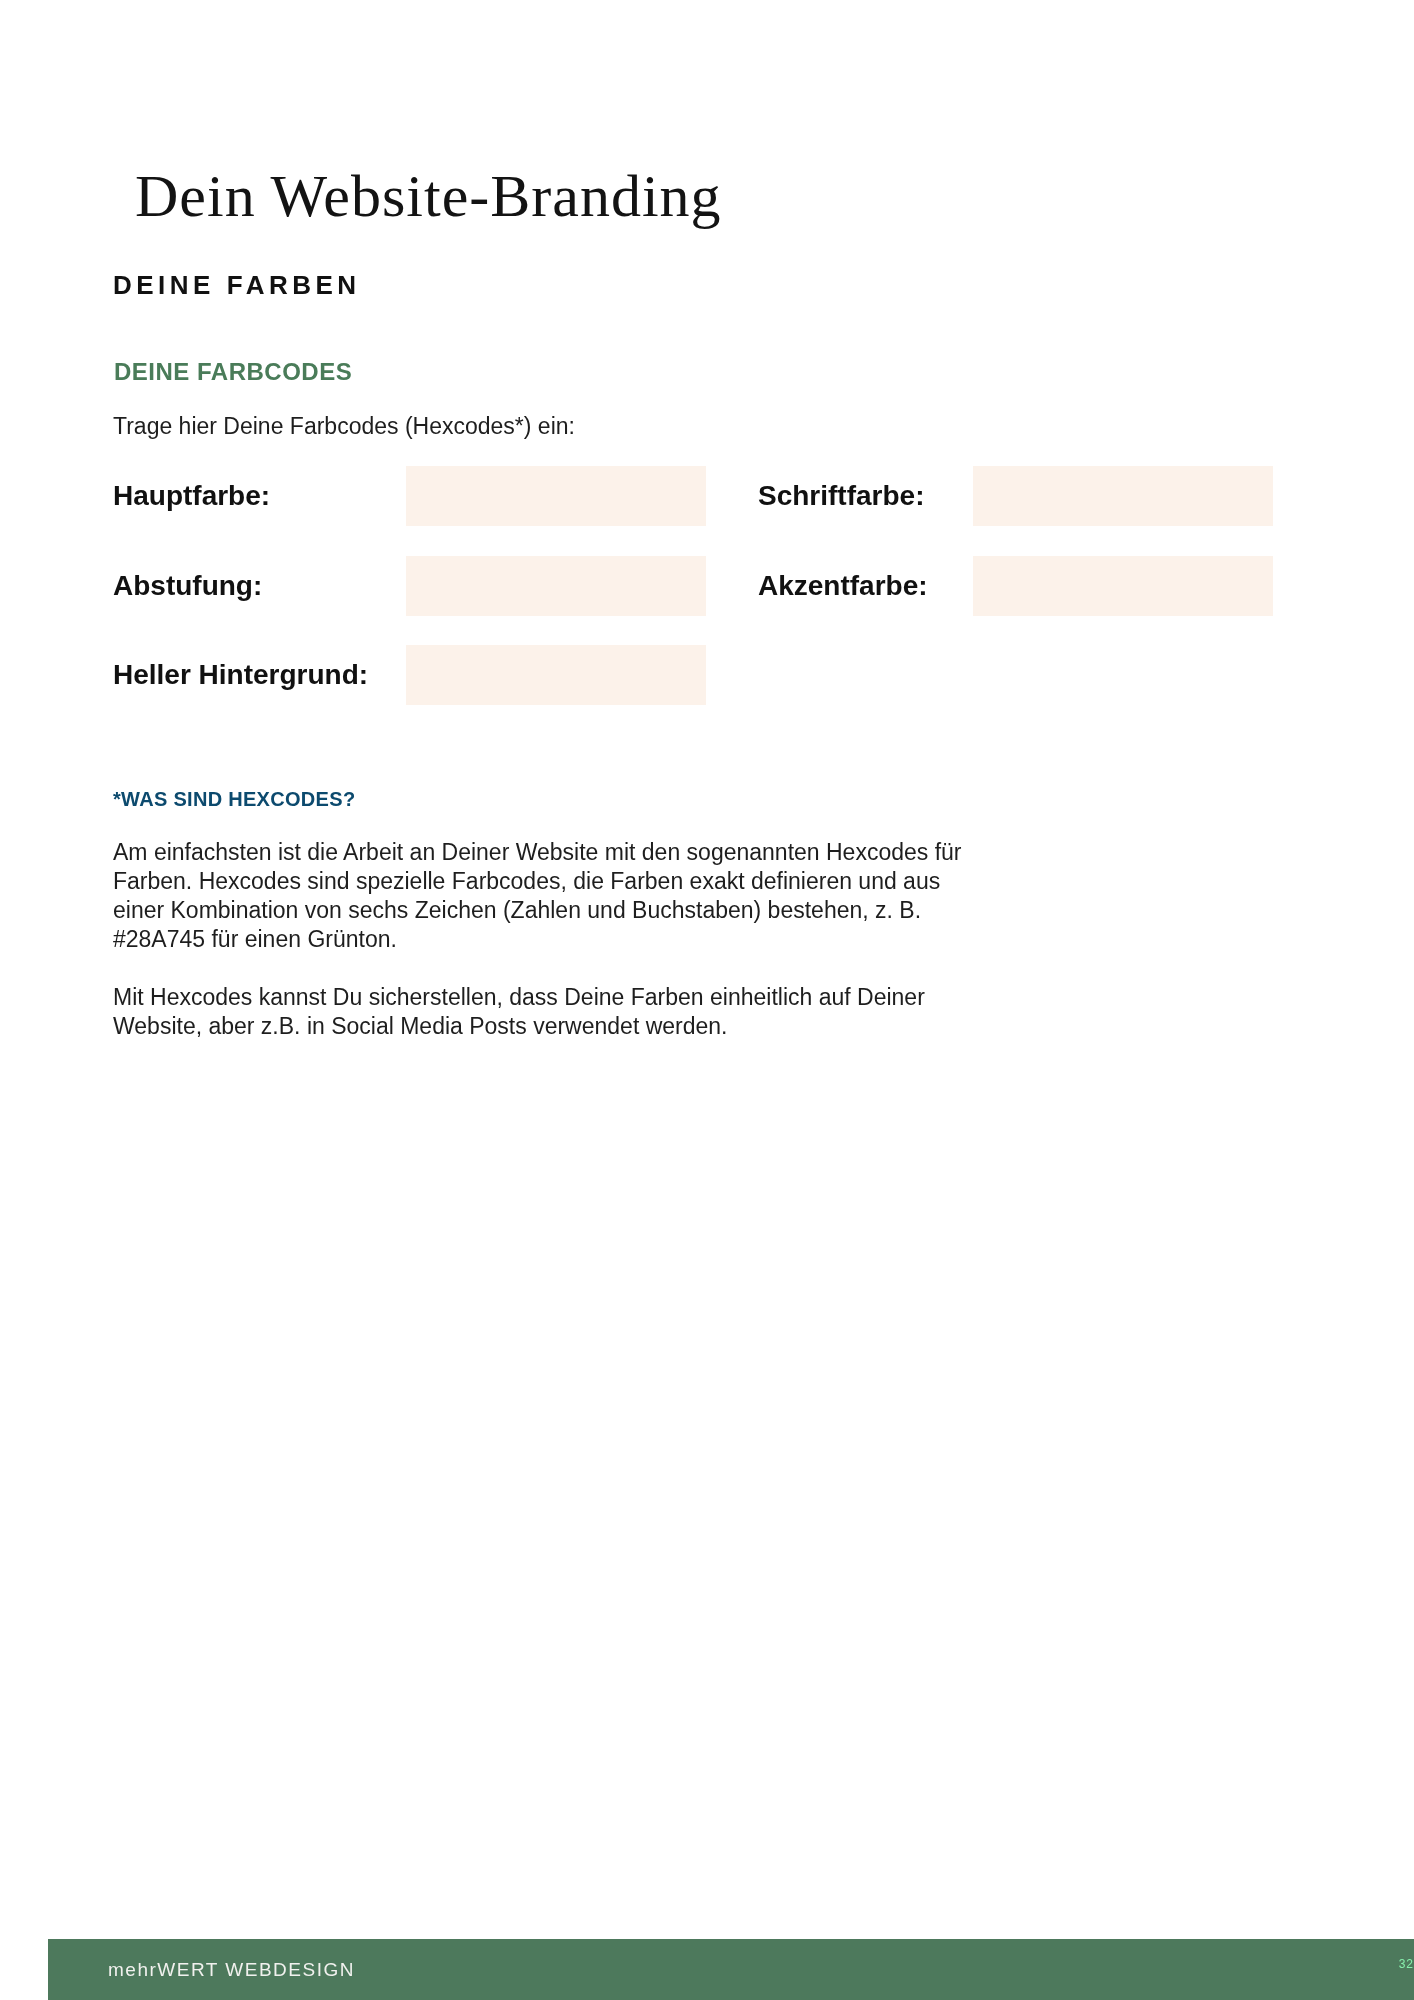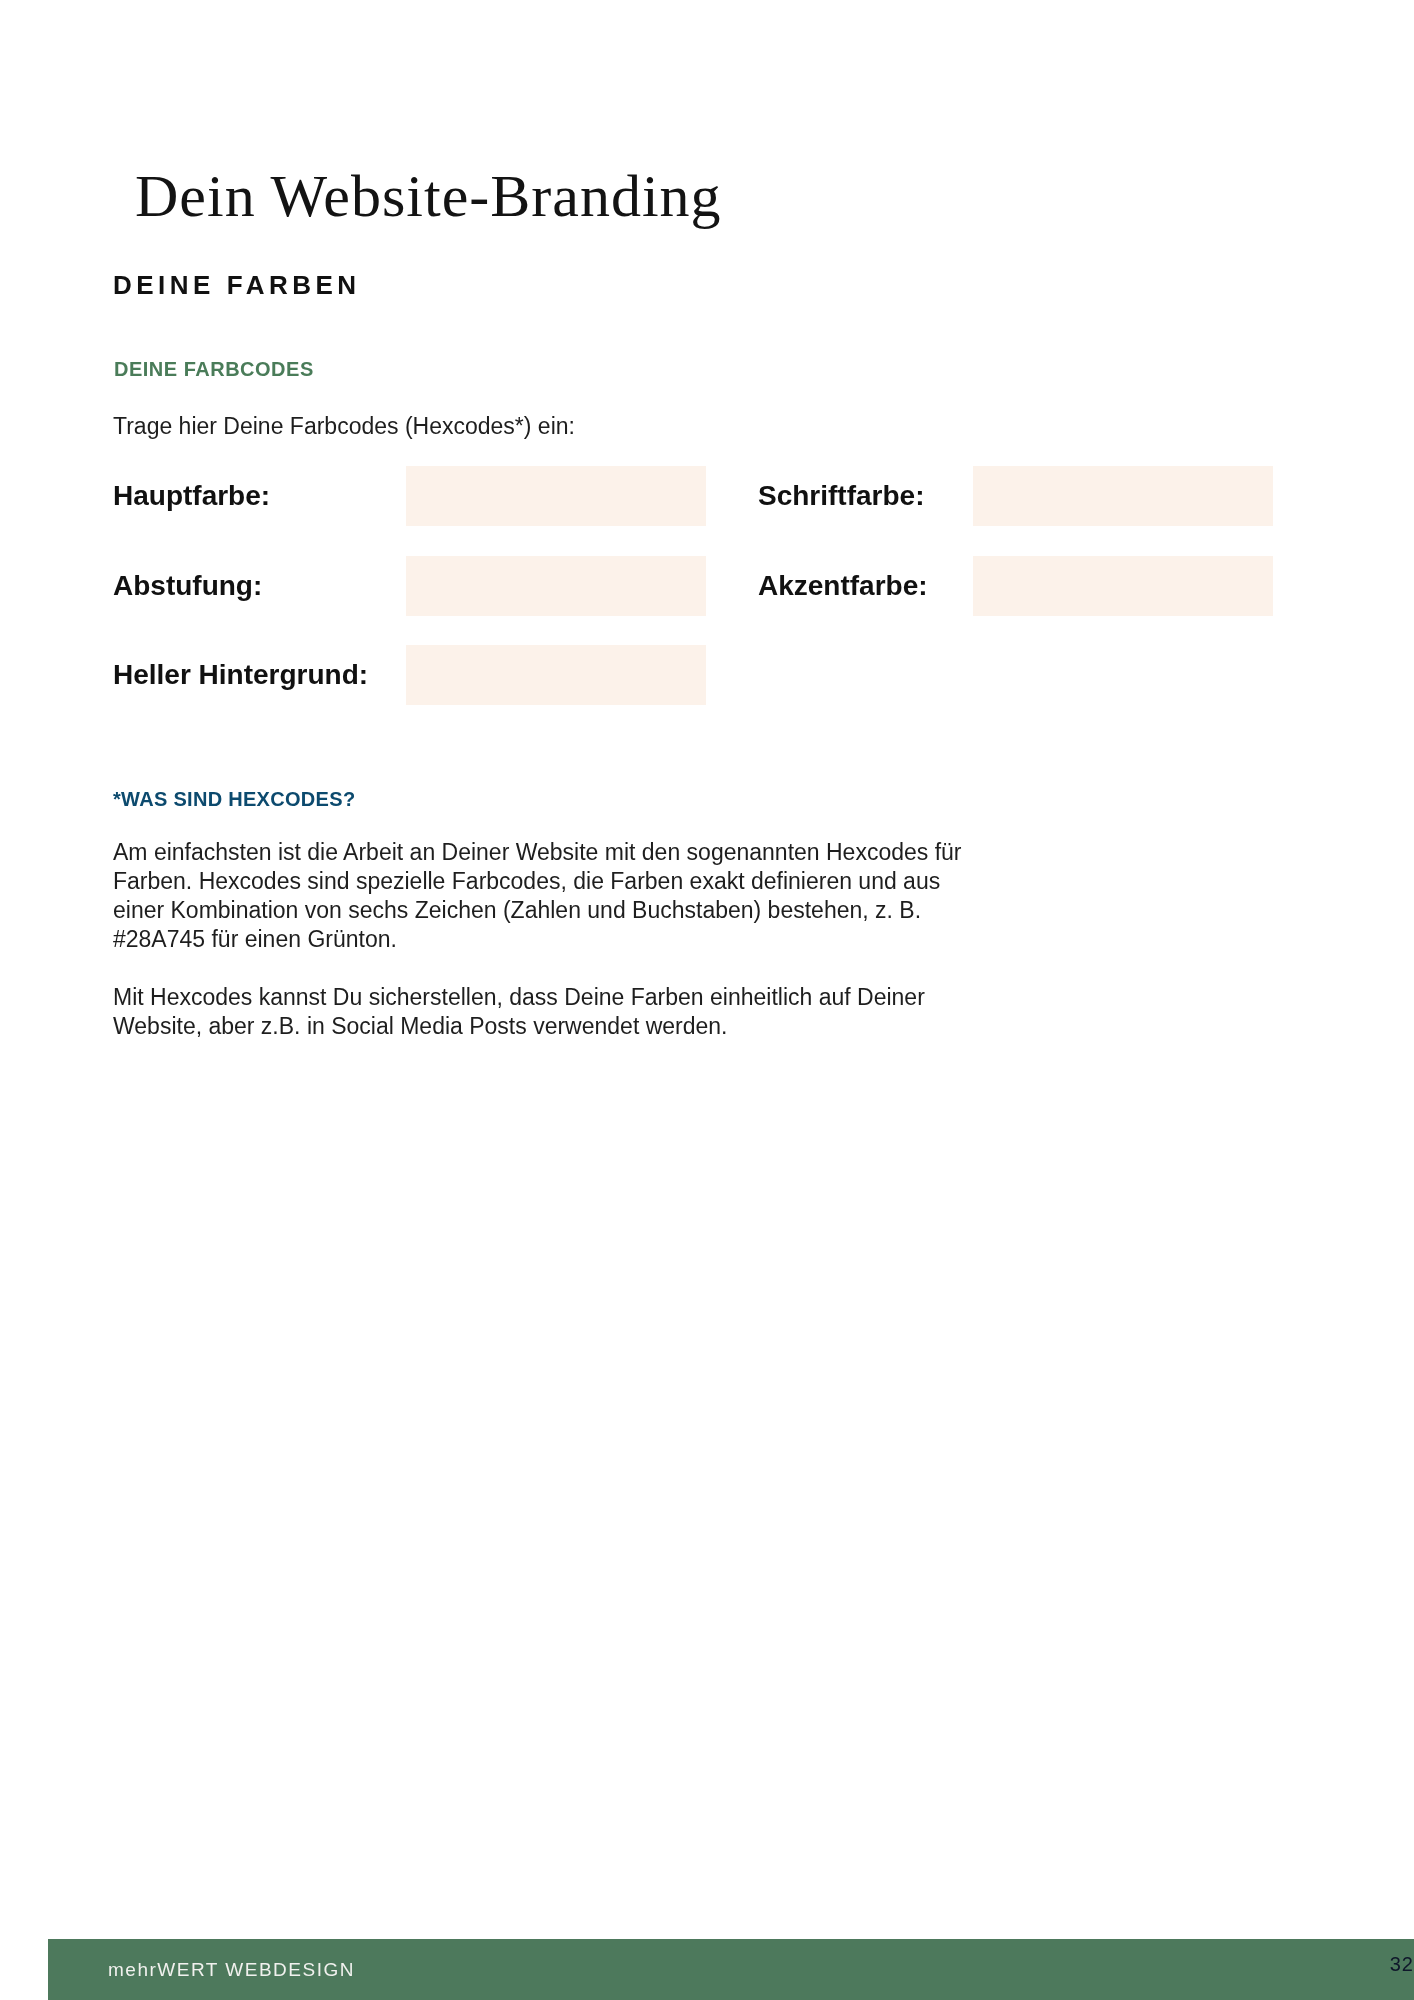--- a/index.html
+++ b/index.html
@@ -17,21 +17,21 @@
     font-weight:400; font-size:60px; letter-spacing:1px;
     color:#131313; white-space:nowrap;text-align:center;
   }
   .section-heading {
     position:absolute; left:113px; top:270px;
     font-size:26px; font-weight:700; letter-spacing:4.5px;
     color:#111111; white-space:nowrap;
   }
   .sub-heading {
     position:absolute; left:114px; top:358px;
-    font-size:20px; font-weight:700; letter-spacing:0.5px;
+    font-size:24px; font-weight:700; letter-spacing:0.5px;
     white-space:nowrap;
     text-align:center;
   }
   .instruction {
     position:absolute; left:113px; top:413px;
     font-size:23px; font-weight:400; color:#1e1e1e; white-space:nowrap;
   }
   .field-label {
     position:absolute; height:60px;
     display:flex; align-items:center;
@@ -59,22 +59,22 @@
   }
   .footer-brand {
     position:absolute; left:60px; top:0; height:61px;
     display:flex; align-items:center;
     font-size:19px; letter-spacing:1.5px; font-weight:400;
     color:#f1f1ee; white-space:nowrap;
   }
   .footer-page {
     position:absolute; right:48px; top:0; height:50px;
     display:flex; align-items:center;
-    font-size:20px; letter-spacing:1px;
-    color:#0f172a;
+    font-size:12px; letter-spacing:1px;
+    color:#86efac;
   }
 </style>
 </head>
 <body>
 
 <div class="page">
 
   <h1 class="doc-title">Dein Website-Branding</h1>
 
   <div class="section-heading">DEINE FARBEN</div>

